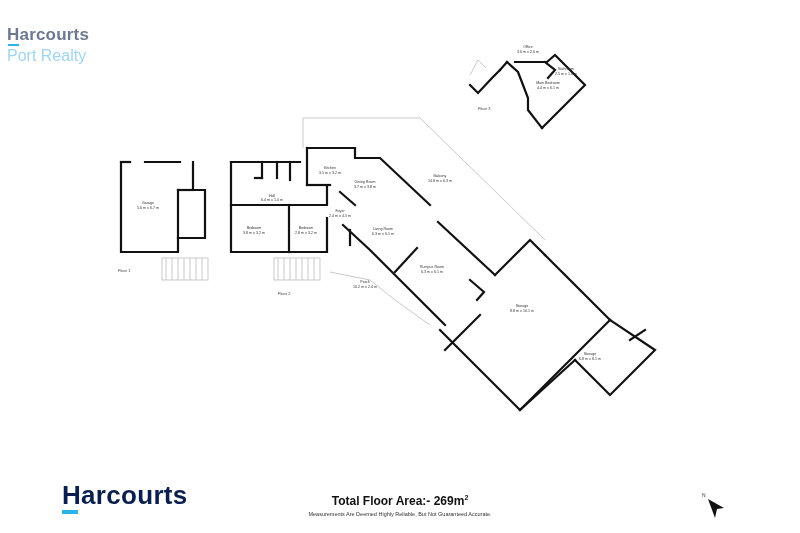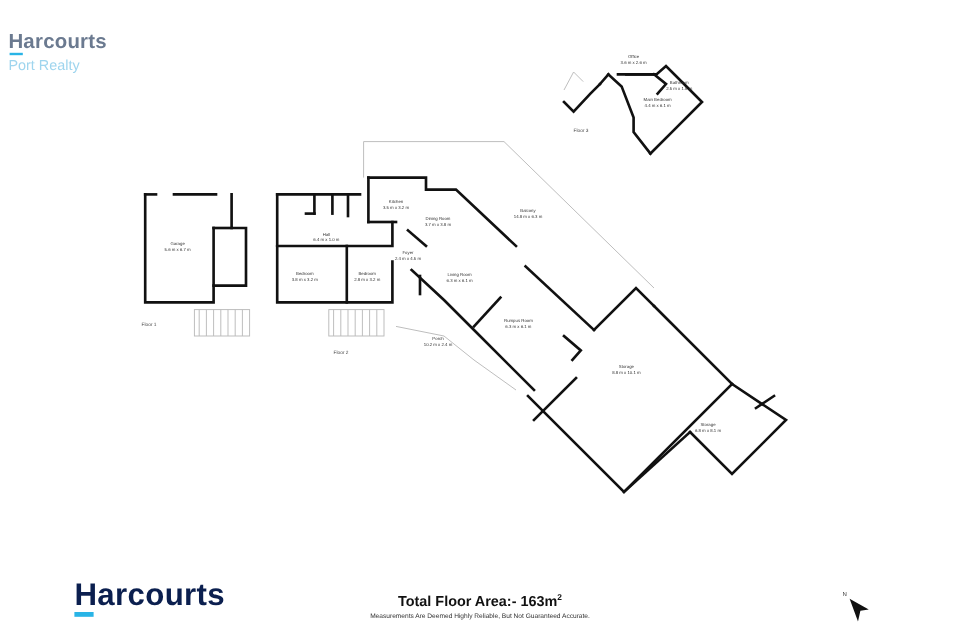--- a/index.html
+++ b/index.html
@@ -1,20 +1,20 @@
 <!DOCTYPE html>
 <html><head>
 <meta charset="utf-8">
 <style>
   html,body{margin:0;padding:0;background:#fff;}
   body{width:800px;height:533px;position:relative;overflow:hidden;font-family:"Liberation Sans",sans-serif;}
   .brand-top{position:absolute;left:7px;top:26px;line-height:1;}
   .brand-top .name{font-size:17px;font-weight:bold;color:#6b7a90;letter-spacing:0.2px;}
   .brand-top .bar{width:11px;height:2px;background:#29b4e6;margin:1px 0 2px 1px;}
-  .brand-top .sub{font-size:12px;color:#9fd5ee;}
+  .brand-top .sub{font-size:16px;color:#9fd5ee;}
   .brand-bottom{position:absolute;left:62px;top:482px;line-height:1;}
   .brand-bottom .name{font-size:26px;font-weight:bold;color:#0b1f4f;letter-spacing:0.3px;}
   .brand-bottom .bar{width:16px;height:4px;background:#29b4e6;margin-top:2px;}
   .total{position:absolute;left:290px;top:494px;width:220px;text-align:center;font-size:12px;font-weight:bold;color:#111;}
   .total sup{font-size:7px;}
   .disclaimer{position:absolute;left:270px;top:511px;width:260px;text-align:center;font-size:5.5px;color:#333;}
   svg.plan{position:absolute;left:0;top:0;}
   .lbl{font-family:"Liberation Sans",sans-serif;font-size:3.6px;fill:#333;text-anchor:middle;}
   .flr{font-family:"Liberation Sans",sans-serif;font-size:4px;fill:#444;}
   .compass{position:absolute;left:700px;top:490px;}
@@ -129,20 +129,20 @@
   <text class="lbl" x="548" y="84">Main Bedroom</text>
   <text class="lbl" x="548" y="89">4.4 m x 6.1 m</text>
 </svg>
 
 <div class="brand-bottom">
   <div class="name">Harcourts</div>
   <div class="bar"></div>
 </div>
 
 <div class="total">
-  <span>Total Floor Area:- 163m</span><sup>2</sup>
+  <span>Total Floor Area:- 269m</span><sup>2</sup>
 </div>
 <div class="disclaimer">Measurements Are Deemed Highly Reliable, But Not Guaranteed Accurate.</div>
 
 <svg class="compass" width="30" height="32" viewBox="0 0 30 32">
   <text x="2" y="7" font-size="5" fill="#333" font-family="Liberation Sans, sans-serif">N</text>
   <path d="M8,9 L24,18 L17,19 L15,28 Z" fill="#111"></path>
 </svg>
 
 </body></html>

